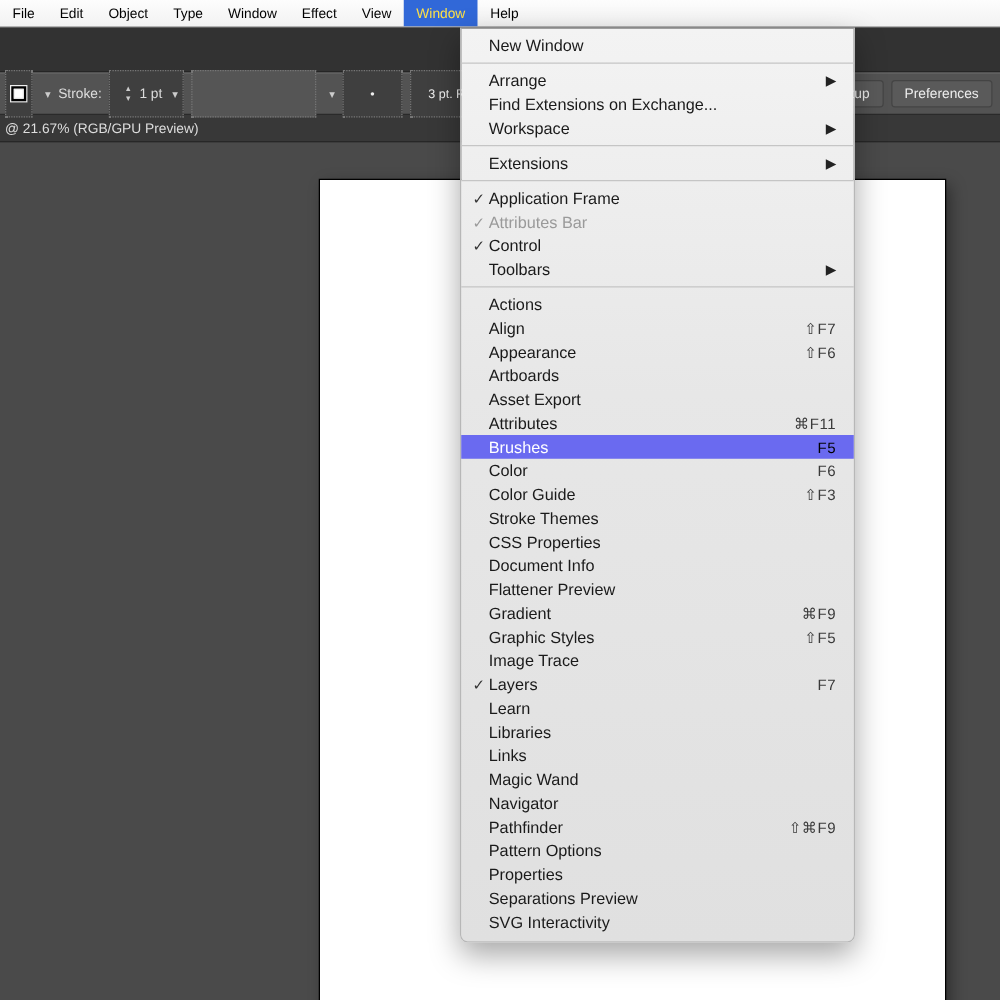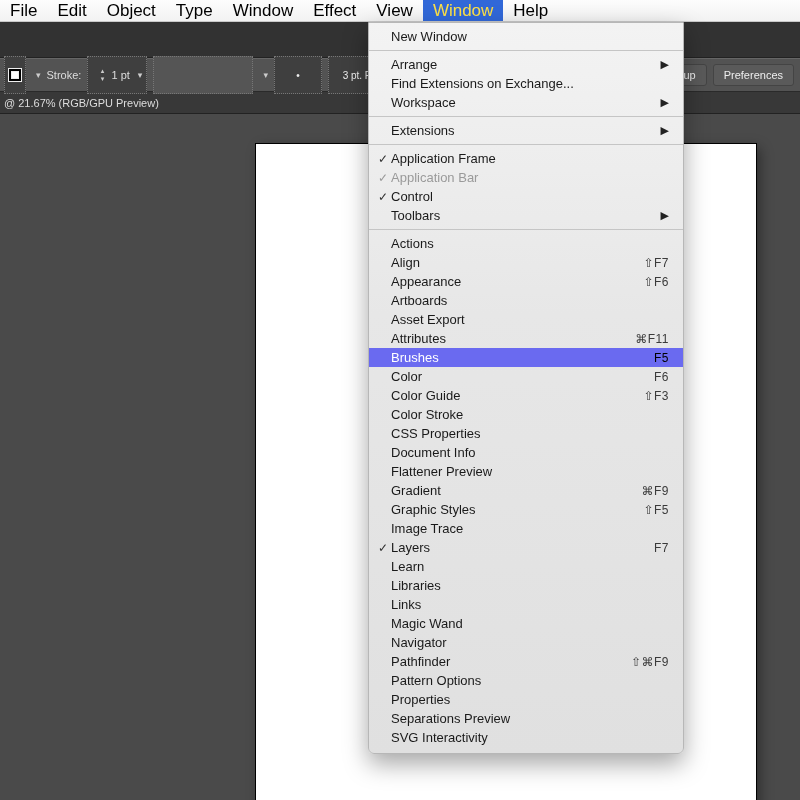--- a/index.html
+++ b/index.html
@@ -5,21 +5,21 @@
   * { box-sizing: border-box; margin: 0; padding: 0; font-family: -apple-system, "Helvetica Neue", Arial, sans-serif; }
   html, body { width: 800px; height: 800px; overflow: hidden; background: #4a4a4a; }
 
   
   .menubar {
     height: 22px;
     background: linear-gradient(#fdfdfd, #f2f2f2);
     border-bottom: 1px solid #c9c9c9;
     display: flex;
     align-items: stretch;
-    font-size: 17px;
+    font-size: 11px;
     color: #000;
     user-select: none;
   }
   .menubar .mitem {
     padding: 0 10px;
     display: flex;
     align-items: center;
     cursor: default;
   }
   .menubar .mitem.active {
@@ -230,21 +230,21 @@
       <span class="lbl">Extensions</span>
       <span class="arrow">▶</span>
     </div>
     <hr>
     <div class="row">
       <span class="check">✓</span>
       <span class="lbl">Application Frame</span>
     </div>
     <div class="row disabled">
       <span class="check">✓</span>
-      <span class="lbl">Application Bar</span>
+      <span class="lbl">Attributes Bar</span>
     </div>
     <div class="row">
       <span class="check">✓</span>
       <span class="lbl">Control</span>
     </div>
     <div class="row">
       <span class="check"></span>
       <span class="lbl">Toolbars</span>
       <span class="arrow">▶</span>
     </div>
@@ -286,21 +286,21 @@
       <span class="lbl">Color</span>
       <span class="sc">F6</span>
     </div>
     <div class="row">
       <span class="check"></span>
       <span class="lbl">Color Guide</span>
       <span class="sc">⇧F3</span>
     </div>
     <div class="row">
       <span class="check"></span>
-      <span class="lbl">Color Stroke</span>
+      <span class="lbl">Stroke Themes</span>
     </div>
     <div class="row">
       <span class="check"></span>
       <span class="lbl">CSS Properties</span>
     </div>
     <div class="row">
       <span class="check"></span>
       <span class="lbl">Document Info</span>
     </div>
     <div class="row">

